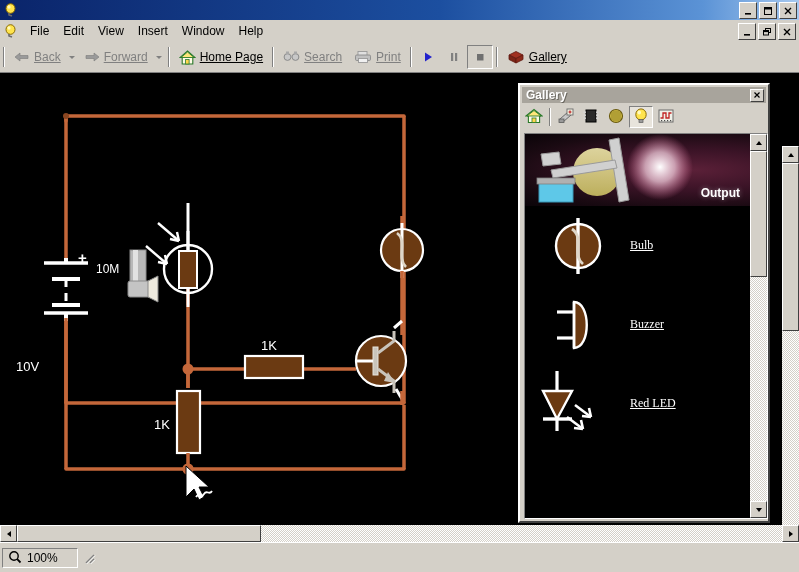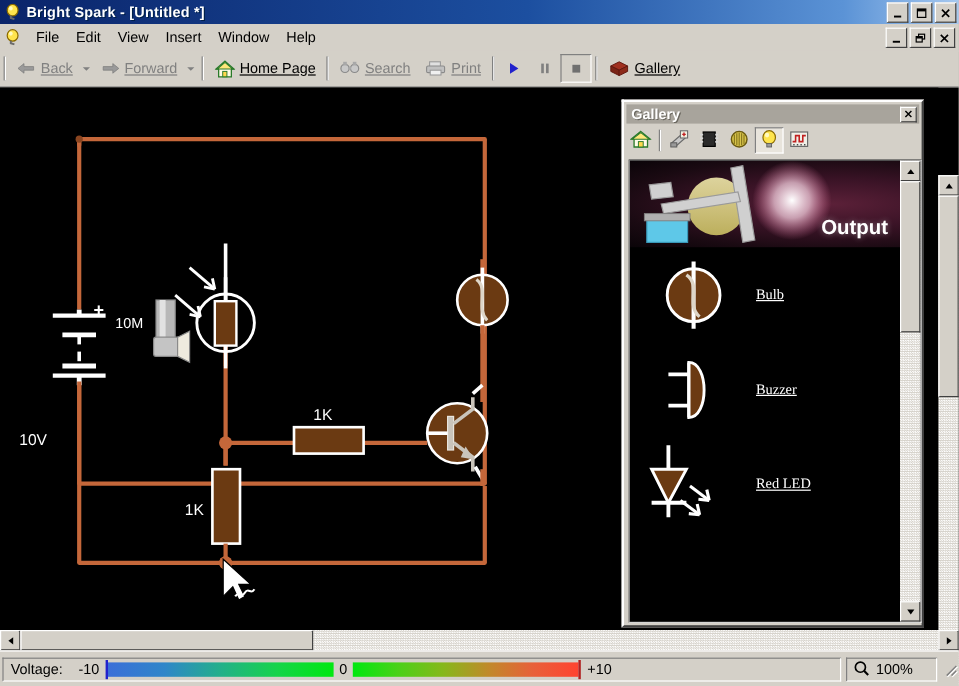--- a/index.html
+++ b/index.html
@@ -164,21 +164,21 @@
     border-right:1px solid #fff;border-bottom:1px solid #fff;
     box-sizing:border-box;background:#000;display:flex;
   }
   .glist{flex:1;background:#000;overflow:hidden;position:relative;}
   .gbanner{
     width:100%;height:72px;
     background:radial-gradient(ellipse at 75% 50%,#5b2038 0%,#3a1326 40%,#1a0a12 75%,#0a0408 100%);
     position:relative;overflow:hidden;
   }
   .gbanner .btext{
-    position:absolute;right:10px;bottom:6px;color:#fff;font-weight:bold;font-size:17px;
+    position:absolute;right:10px;bottom:6px;color:#fff;font-weight:bold;font-size:12px;
     text-shadow:0 0 5px rgba(255,255,255,.4);
     margin-left:48px;
   }
   .gitem{height:79px;display:flex;align-items:center;background:#000;}
   .gitemicon{width:105px;display:flex;align-items:center;justify-content:center;}
   .gitemlabel{
     color:#fff;font-size:12px;text-decoration:underline;
     font-family:"Liberation Serif",serif;
   }
   .gvscroll{
@@ -193,21 +193,20 @@
 <div id="app">
 
   <div class="titlebar">
     <span class="ticon">
       <svg width="14" height="14" viewBox="0 0 14 14">
         <ellipse cx="6.5" cy="5.5" rx="4.5" ry="4.8" fill="#ffe44d" stroke="#8a6a00" stroke-width="1"></ellipse>
         <ellipse cx="5" cy="4" rx="1.6" ry="1.8" fill="#fff9c0"></ellipse>
         <path d="M5 10 L5 12 L8 13" stroke="#6b6b6b" stroke-width="1.6" fill="none"></path>
       </svg>
     </span>
-    <span class="ttext">Bright Spark - [Untitled *]</span>
     <div class="winbtns">
       <div class="winbtn">
         <svg width="10" height="10" viewBox="0 0 10 10">
             <rect x="2" y="7" width="6" height="1.6" fill="#000"></rect>
           </svg>
       </div>
       <div class="winbtn">
         <svg width="10" height="10" viewBox="0 0 10 10">
             <rect x="1.5" y="1.5" width="7" height="7" fill="none" stroke="#000" stroke-width="1"></rect>
             <rect x="1.5" y="1.5" width="7" height="2" fill="#000"></rect>
@@ -643,30 +642,20 @@
     </div>
     <div class="sbthumb" style="width:244px;height:17px;"></div>
     <div class="sbbtn" style="position:absolute;right:0;top:0;">
       <svg width="8" height="8" viewBox="0 0 8 8">
           <path d="M6 4 L2 1 L2 7 Z" fill="#000"></path>
         </svg>
     </div>
   </div>
 
   <div class="statusbar">
-    <div class="statpanel" style="flex:1;">
-      <span class="voltlabel">Voltage:</span>
-      <span class="volttick">-10</span>
-      <span class="vbar"></span>
-      <span class="gradneg"></span>
-      <span class="volttick">0</span>
-      <span class="gradpos"></span>
-      <span class="vbar red"></span>
-      <span class="volttick">+10</span>
-    </div>
     <div class="statpanel zoompanel">
       <span>
         <svg width="14" height="14" viewBox="0 0 14 14">
           <circle cx="6" cy="6" r="4.2" fill="none" stroke="#000" stroke-width="1.4"></circle>
           <path d="M9.2 9.2 L12.5 12.5" stroke="#000" stroke-width="1.8"></path>
         </svg>
       </span>
       <span style="font-size:12px">100%</span>
     </div>
     <div class="gripper">

